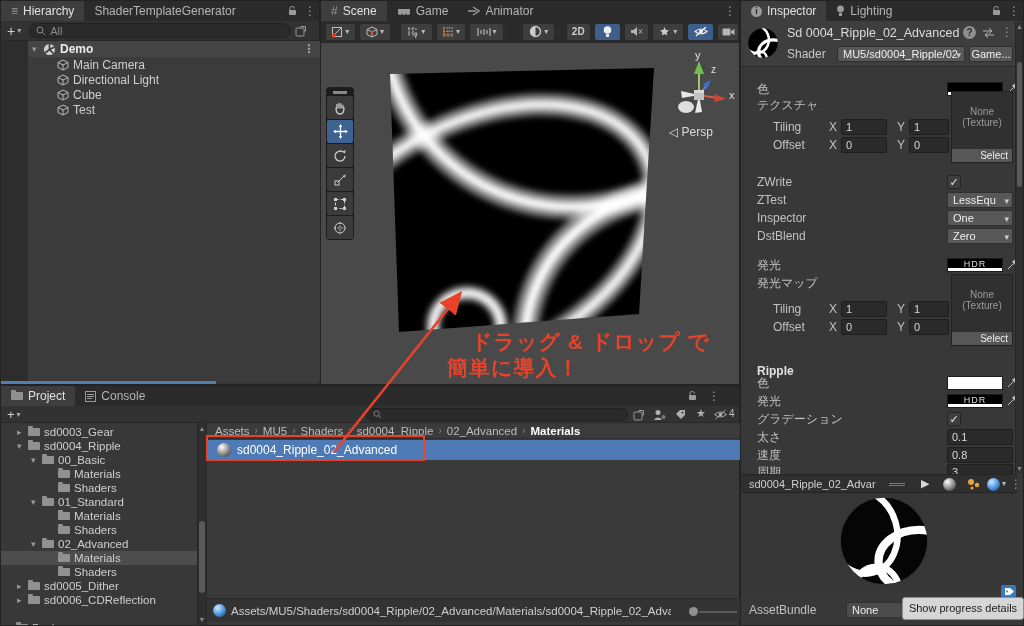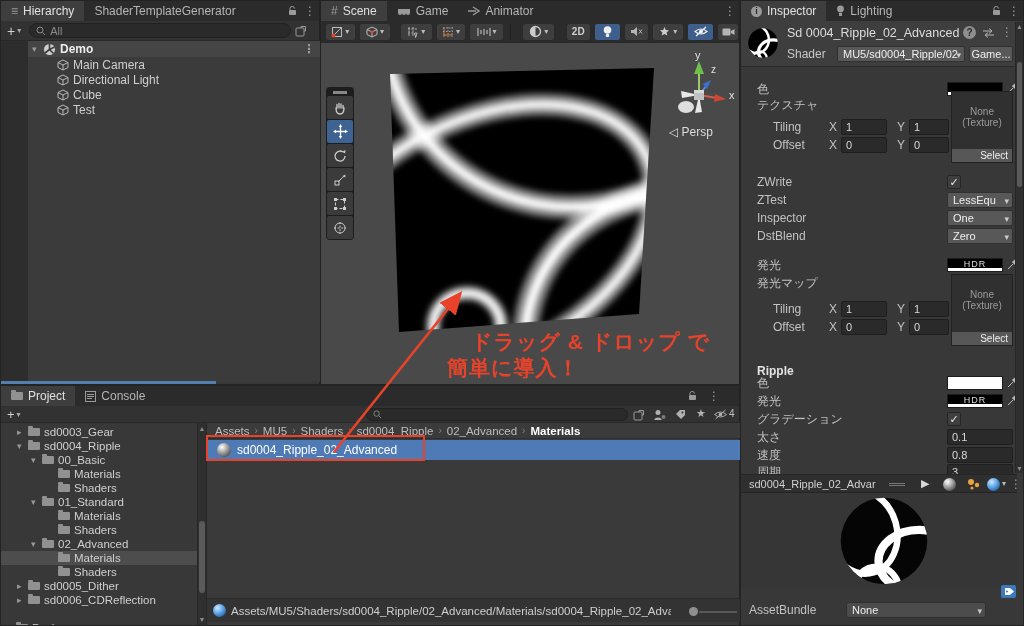--- a/index.html
+++ b/index.html
@@ -509,20 +509,21 @@
   <div class="a" style="left:260px;top:584px;width:15px;height:13px;background:#3a79bb;border-radius:2px;">
     <svg width="15" height="13" viewBox="0 0 15 13">
         <path d="M4,3 h5 l4,3.5 -4,3.5 h-5 z" fill="#fff"></path>
         <circle cx="6" cy="6.5" r="1" fill="#3a79bb"></circle>
       </svg>
   </div>
   <div class="ilbl" style="left:8px;top:601px;">AssetBundle</div>
   <div class="idrop" style="left:105px;top:601px;width:140px;background:#4c4c4c;">
     <span>None</span>
   </div>
+  <div class="a" style="left:161px;top:596px;width:122px;height:23px;background:#d6d6d6;border:1px solid #8f8f8f;border-radius:3px;color:#1c1c1c;font-size:11px;text-align:center;line-height:21px;white-space:nowrap;overflow:hidden;">Show progress details</div>
 </div>
 
 <div class="panel" style="left:0;top:385px;width:740px;height:241px;">
   <div class="tabbar">
     <div class="tab active">
       <span class="folder"></span>
       <span>Project</span>
     </div>
     <div class="tab">
       <svg width="11" height="11" viewBox="0 0 11 11">

